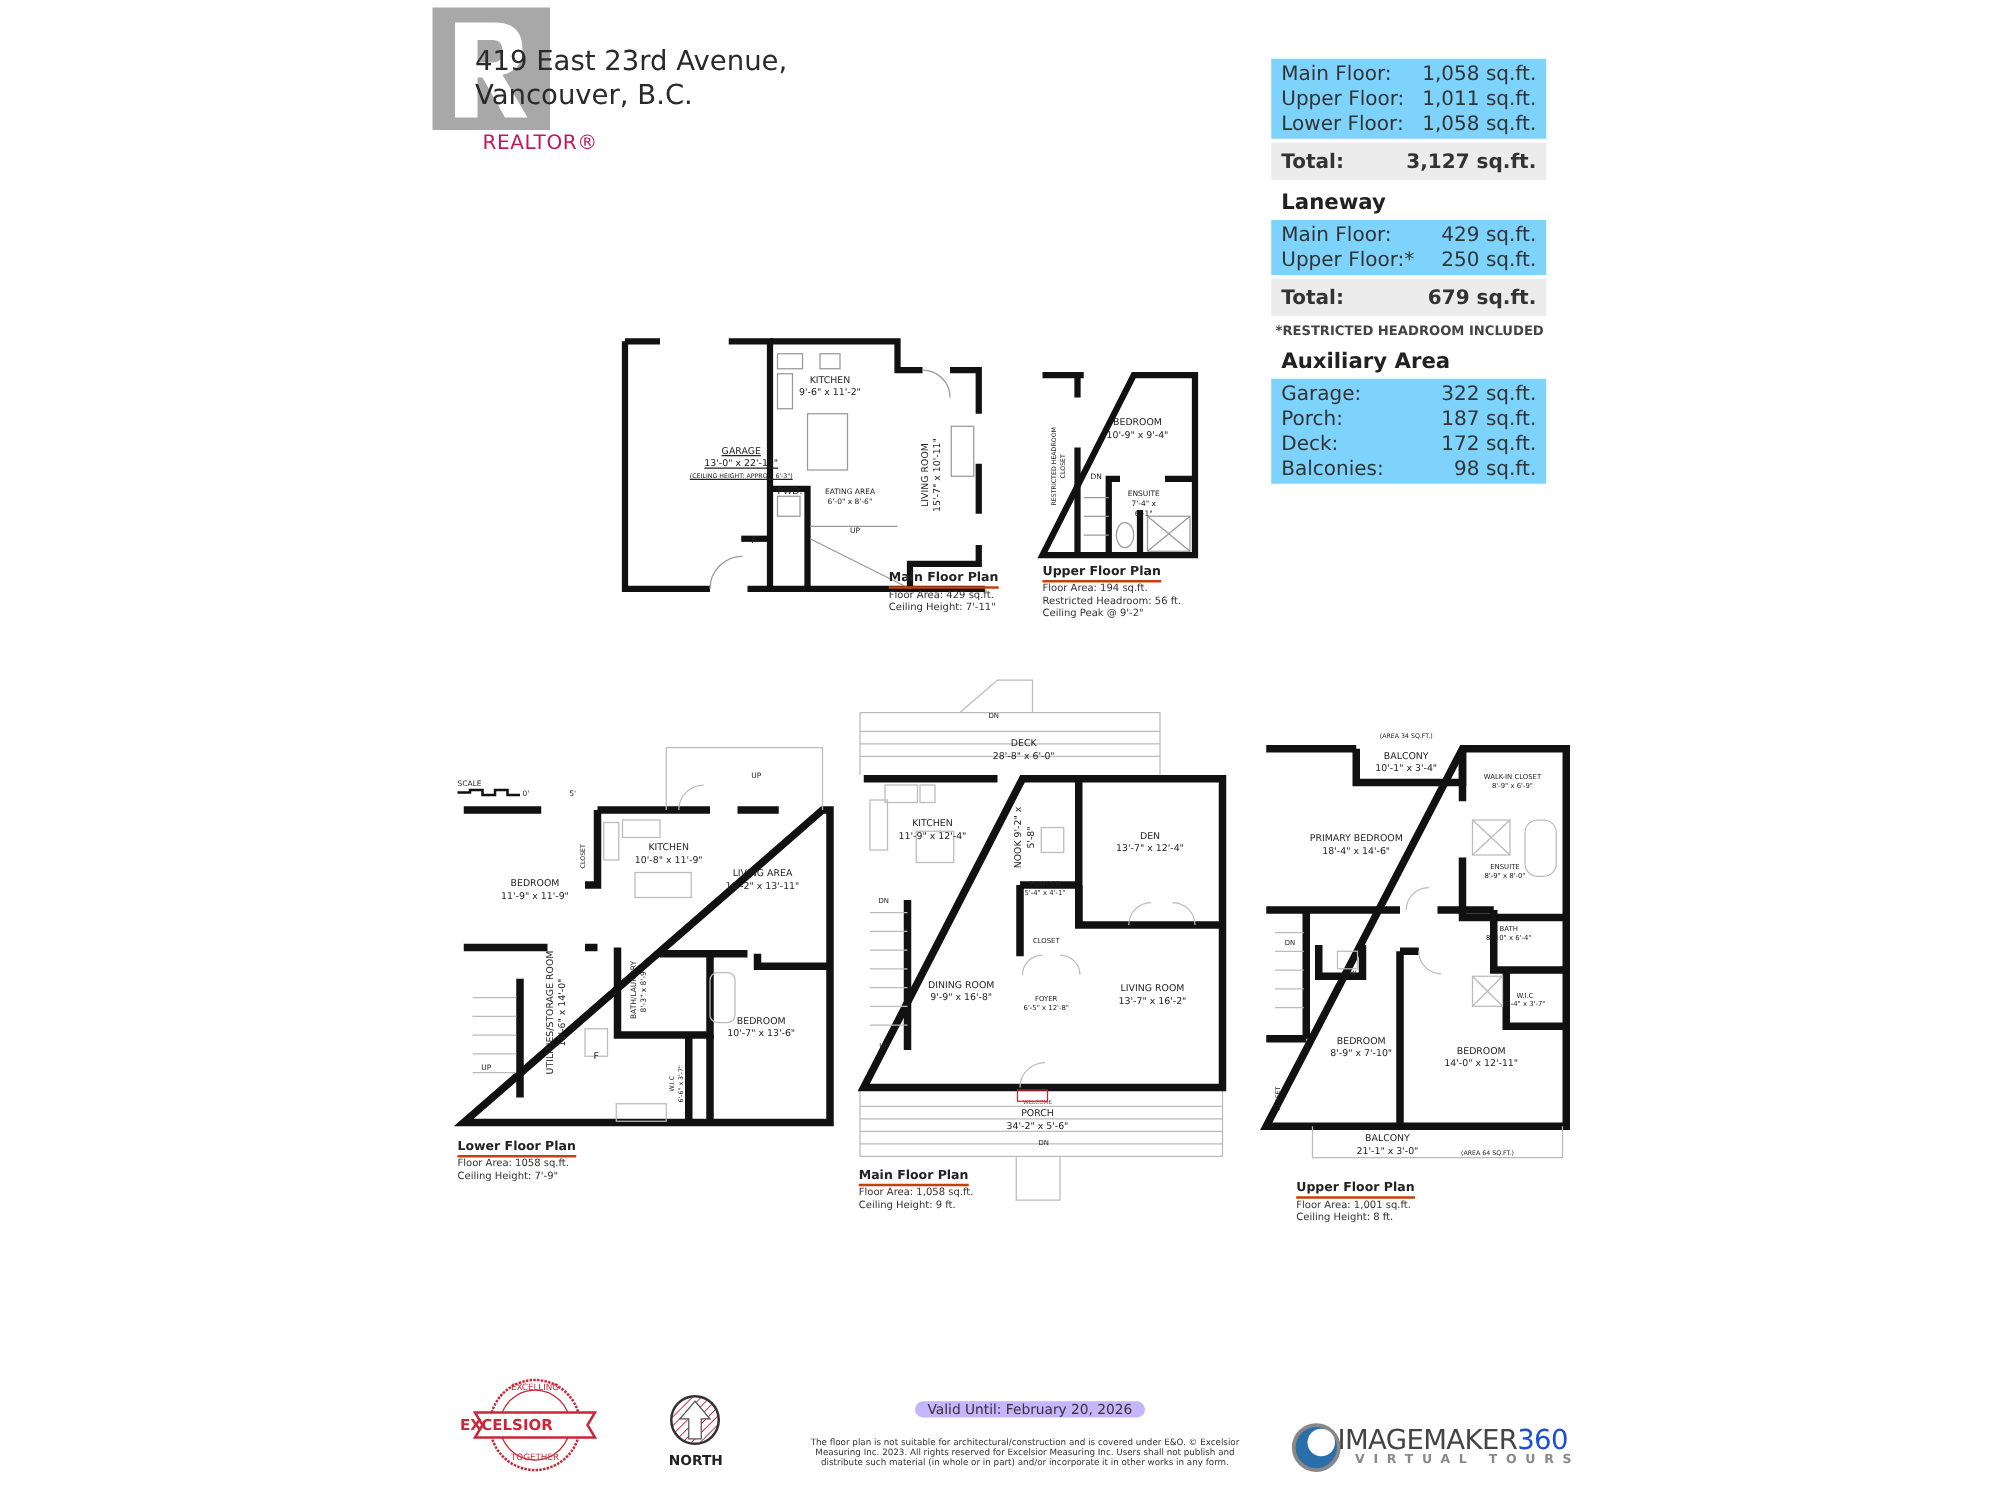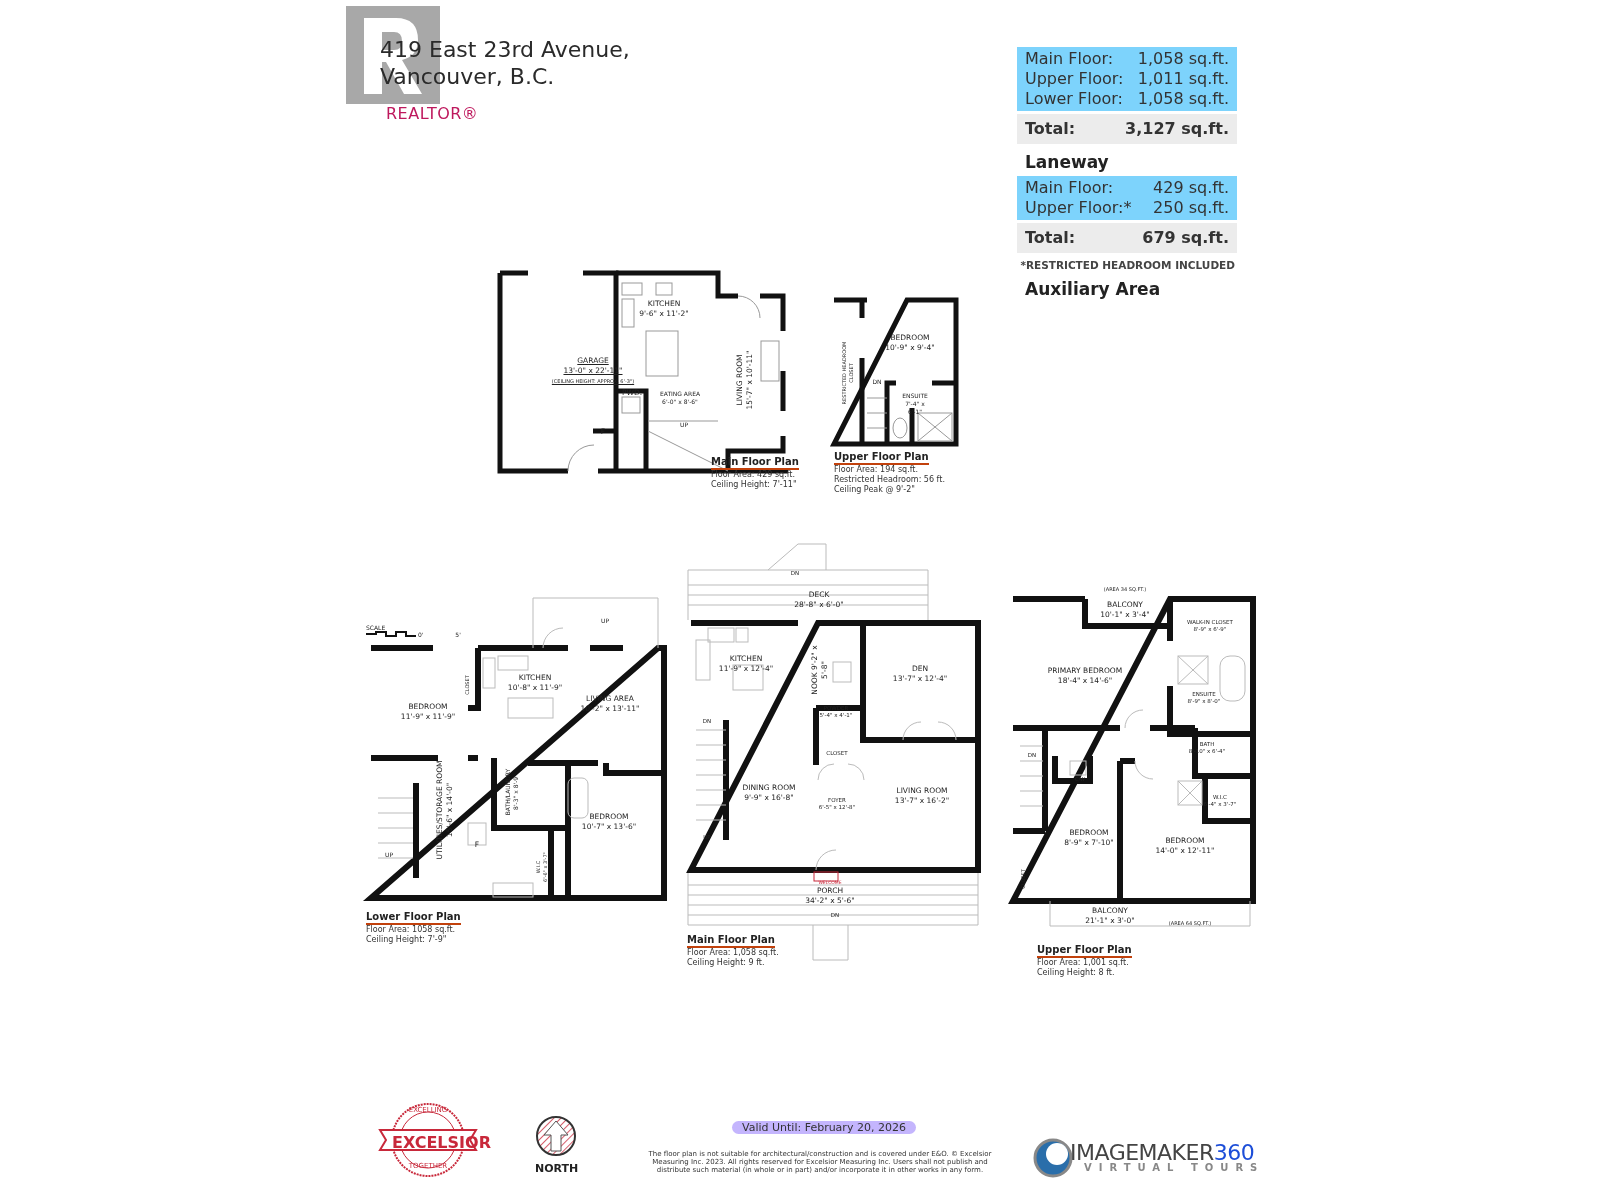--- a/index.html
+++ b/index.html
@@ -74,20 +74,38 @@
         <span>250 sq.ft.</span>
       </div>
   </div>
   <div class="sbox total srow">
       <span>Total:</span>
       <span>679 sq.ft.</span>
     </div>
   <div class="snote">*RESTRICTED HEADROOM INCLUDED</div>
 
   <div class="sheading">Auxiliary Area</div>
+  <div class="sbox">
+    <div class="srow">
+        <span>Garage:</span>
+        <span>322 sq.ft.</span>
+      </div>
+    <div class="srow">
+        <span>Porch:</span>
+        <span>187 sq.ft.</span>
+      </div>
+    <div class="srow">
+        <span>Deck:</span>
+        <span>172 sq.ft.</span>
+      </div>
+    <div class="srow">
+        <span>Balconies:</span>
+        <span>98 sq.ft.</span>
+      </div>
+  </div>
 </div>
 
 <svg style="left:498px;top:271px;" width="290" height="202" viewBox="0 0 290 202">
   <g fill="none" stroke="#111" stroke-width="5">
     <path d="M2 2 H30 M85 2 H118 V200 M2 2 V200 H70 M100 200 H290"></path>
     <path d="M118 2 H220 V25 H240 M262 25 H285 V60 M285 100 V140 M285 165 V180 H230 V200"></path>
     <path d="M118 120 H148 V200"></path>
     <path d="M95 160 H118"></path>
   </g>
   <g fill="none" stroke="#999" stroke-width="1">
@@ -372,21 +390,21 @@
   <div class="plan-meta">Floor Area: 1,001 sq.ft.</div>
   <div class="plan-meta">Ceiling Height: 8 ft.</div>
 </div>
 
 <svg style="left:378px;top:1100px;" width="100" height="80" viewBox="0 0 100 80">
   <circle cx="50" cy="40" r="36" fill="none" stroke="#c8283a" stroke-width="2" stroke-dasharray="2 1"></circle>
   <circle cx="50" cy="40" r="28" fill="none" stroke="#c8283a" stroke-width="1"></circle>
   <path d="M2 30 H98 L92 40 L98 50 H2 L8 40 Z" fill="#fff" stroke="#c8283a" stroke-width="2"></path>
 </svg>
 <div class="abs" style="left:408px;top:1106px;width:40px;text-align:center;font-size:7px;color:#c8283a;">EXCELLING</div>
-<div class="abs" style="left:392px;top:1133px;width:80px;text-align:center;font-size:16px;font-weight:bold;color:#c8283a;">EXCELSIOR</div>
+<div class="abs" style="left:368px;top:1133px;width:80px;text-align:left;font-size:12px;font-weight:bold;color:#c8283a;">EXCELSIOR</div>
 <div class="abs" style="left:408px;top:1162px;width:40px;text-align:center;font-size:7px;color:#c8283a;">TOGETHER</div>
 
 <svg style="left:535px;top:1115px;" width="42" height="42" viewBox="0 0 42 42">
   <defs>
       <pattern id="hatch" width="5" height="5" patternTransform="rotate(45)" patternUnits="userSpaceOnUse">
         <line x1="0" y1="0" x2="0" y2="5" stroke="#c8283a" stroke-width="1.5"></line>
       </pattern>
     </defs>
   <circle cx="21" cy="21" r="19" fill="url(#hatch)" stroke="#333" stroke-width="2"></circle>
   <path d="M21 6 L33 20 H26 V36 H16 V20 H9 Z" fill="#fff" stroke="#555" stroke-width="1"></path>

